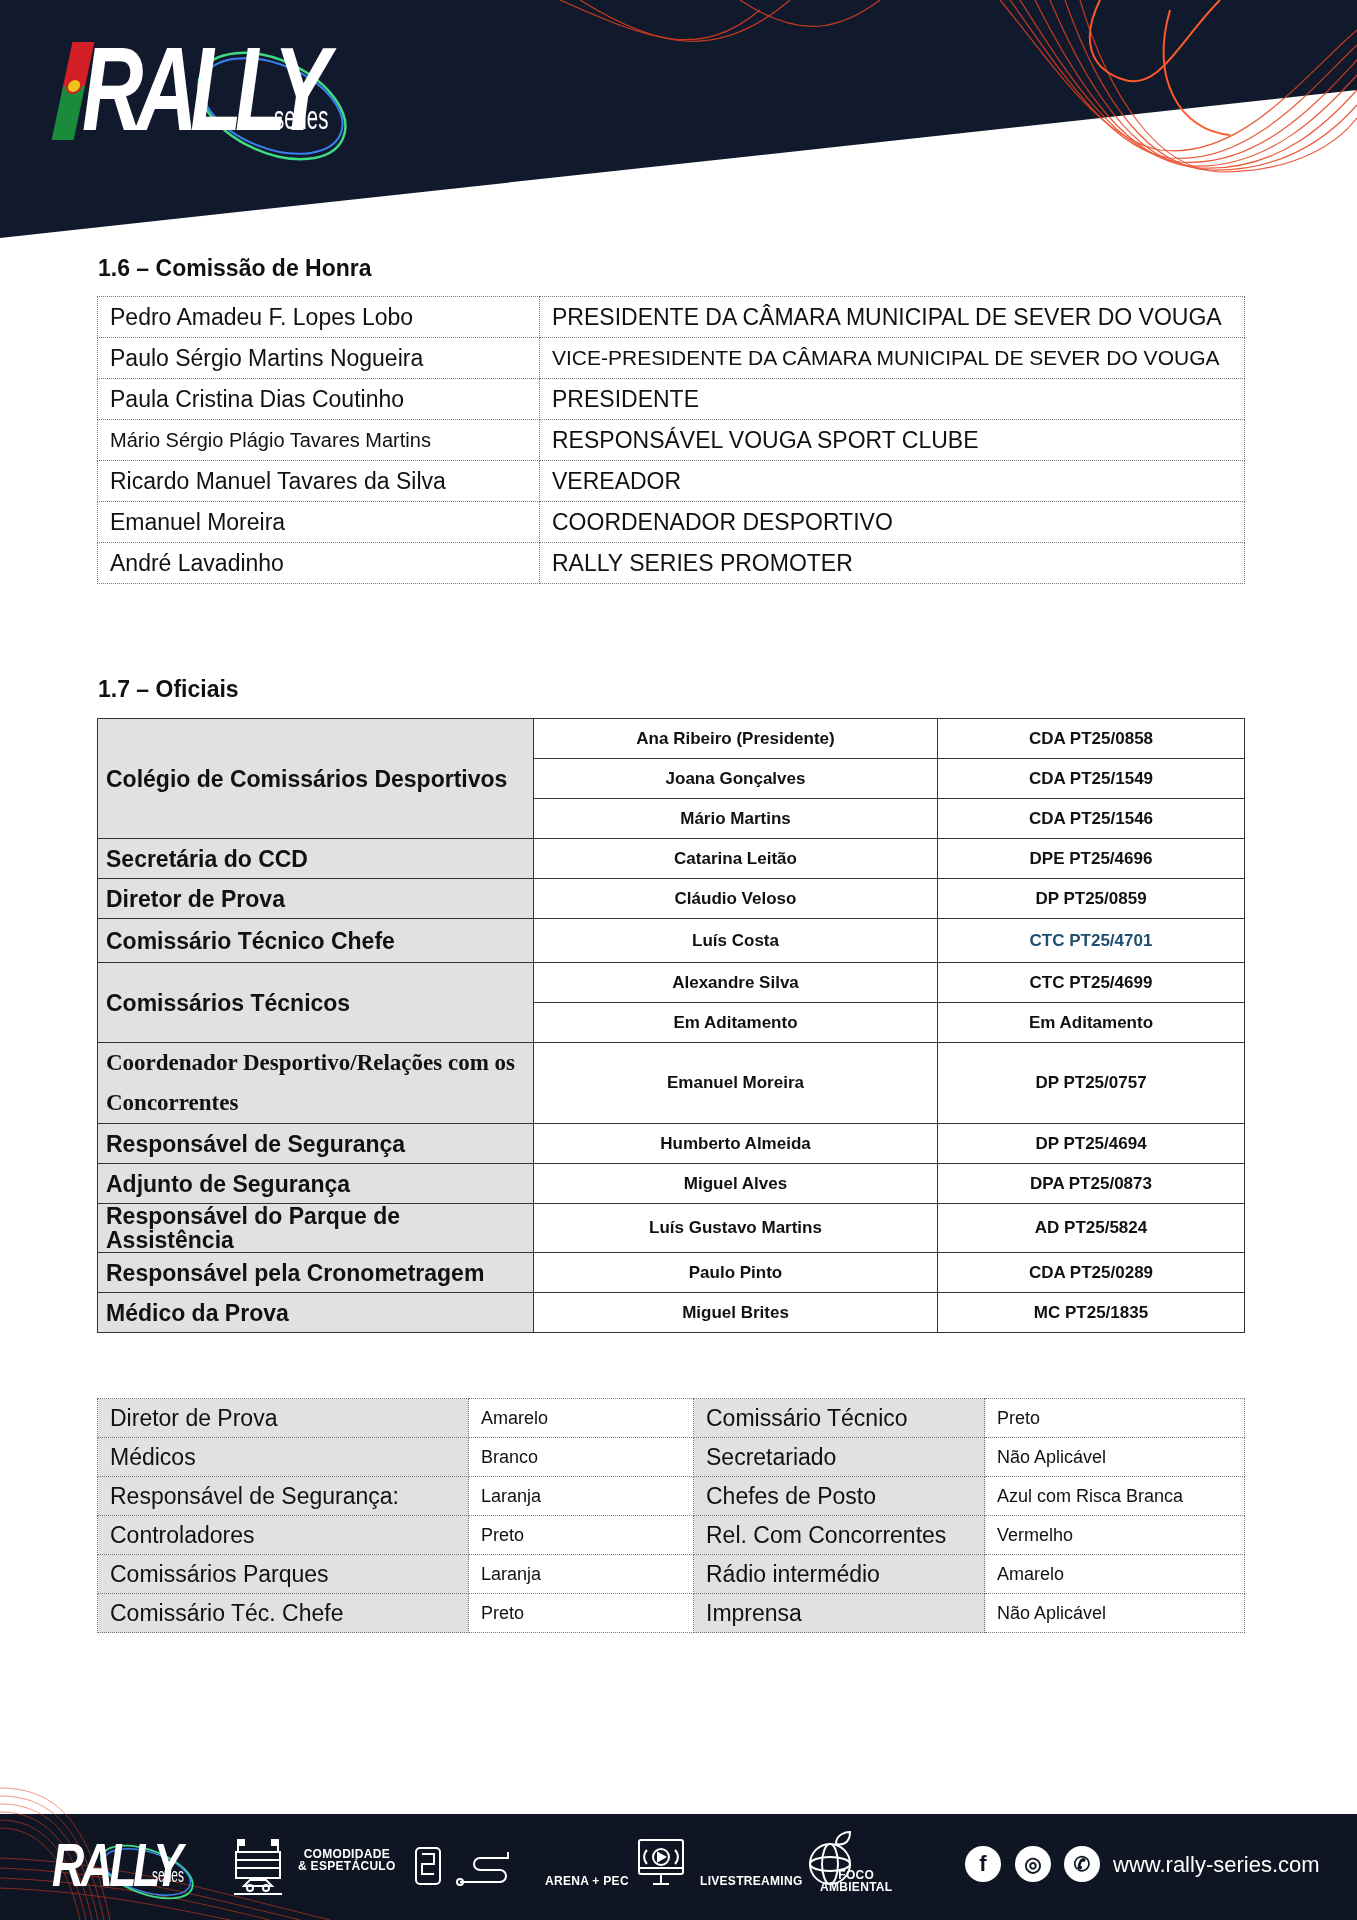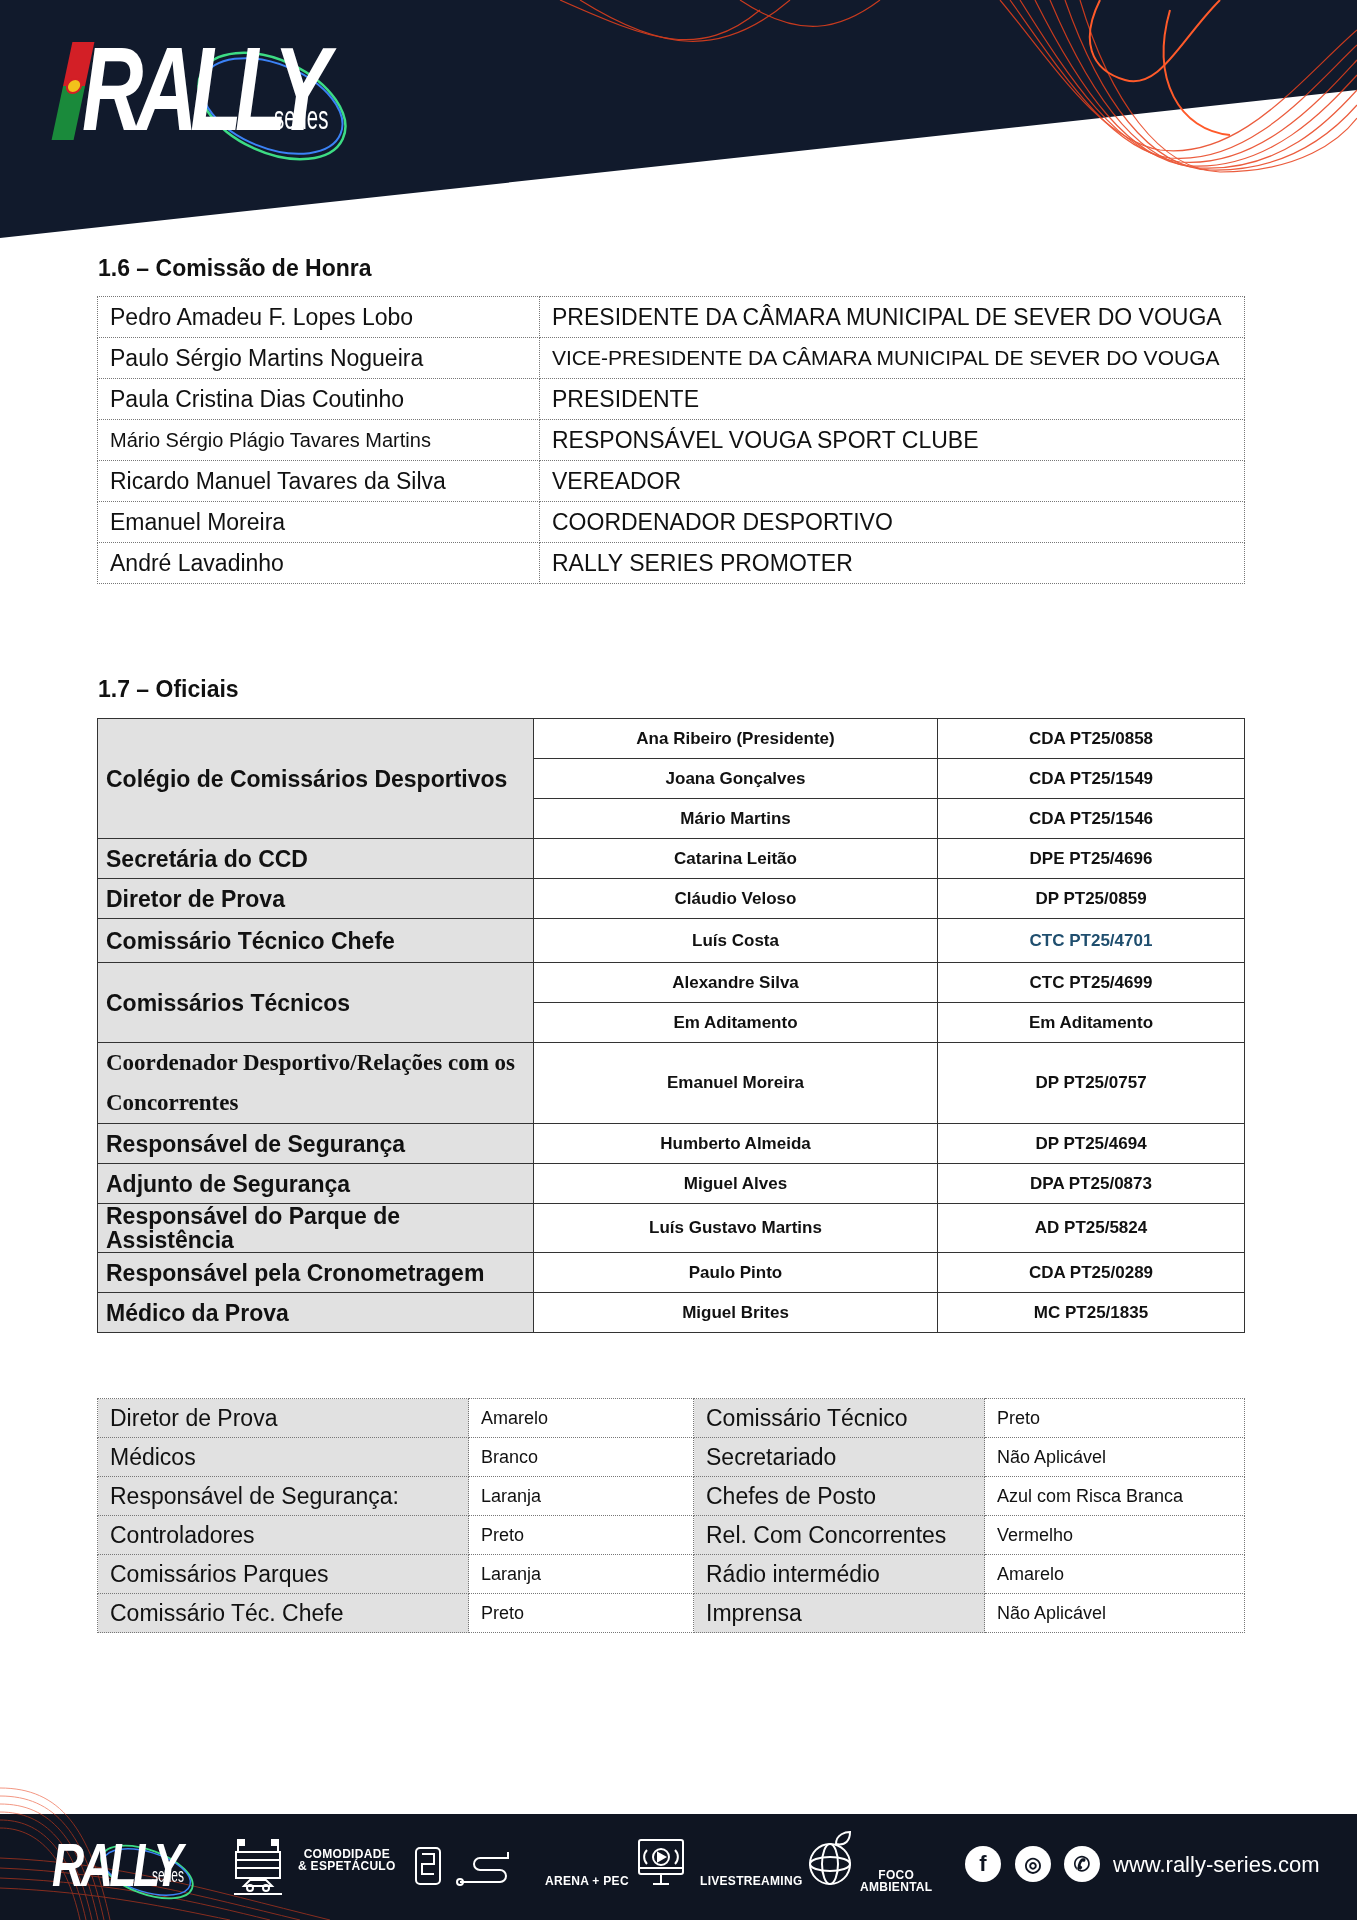--- a/index.html
+++ b/index.html
@@ -321,21 +321,21 @@
   </div>
 
   <svg class="f-icon" style="left:806px; top:62px;" width="50" height="60" viewBox="0 0 50 60">
     <g fill="none" stroke="#fff" stroke-width="2">
       <circle cx="24" cy="34" r="20"></circle>
       <ellipse cx="24" cy="34" rx="20" ry="7"></ellipse>
       <ellipse cx="24" cy="34" rx="8" ry="20"></ellipse>
       <path d="M30,14 C30,4 40,2 44,2 C44,10 40,16 30,14 Z"></path>
     </g>
   </svg>
-  <div class="f-item" style="left:860px; top:1869px; position:fixed;">
+  <div class="f-item" style="left:820px; top:1869px; position:fixed;">
     <div>FOCO</div>
     <div>AMBIENTAL</div>
   </div>
 </div>
 
 <a class="social" style="left:965px;">f</a>
 <a class="social" style="left:1015px; font-size:20px;">◎</a>
 <a class="social" style="left:1064px; font-size:20px;">✆</a>
 <a class="url">www.rally-series.com</a>
 

